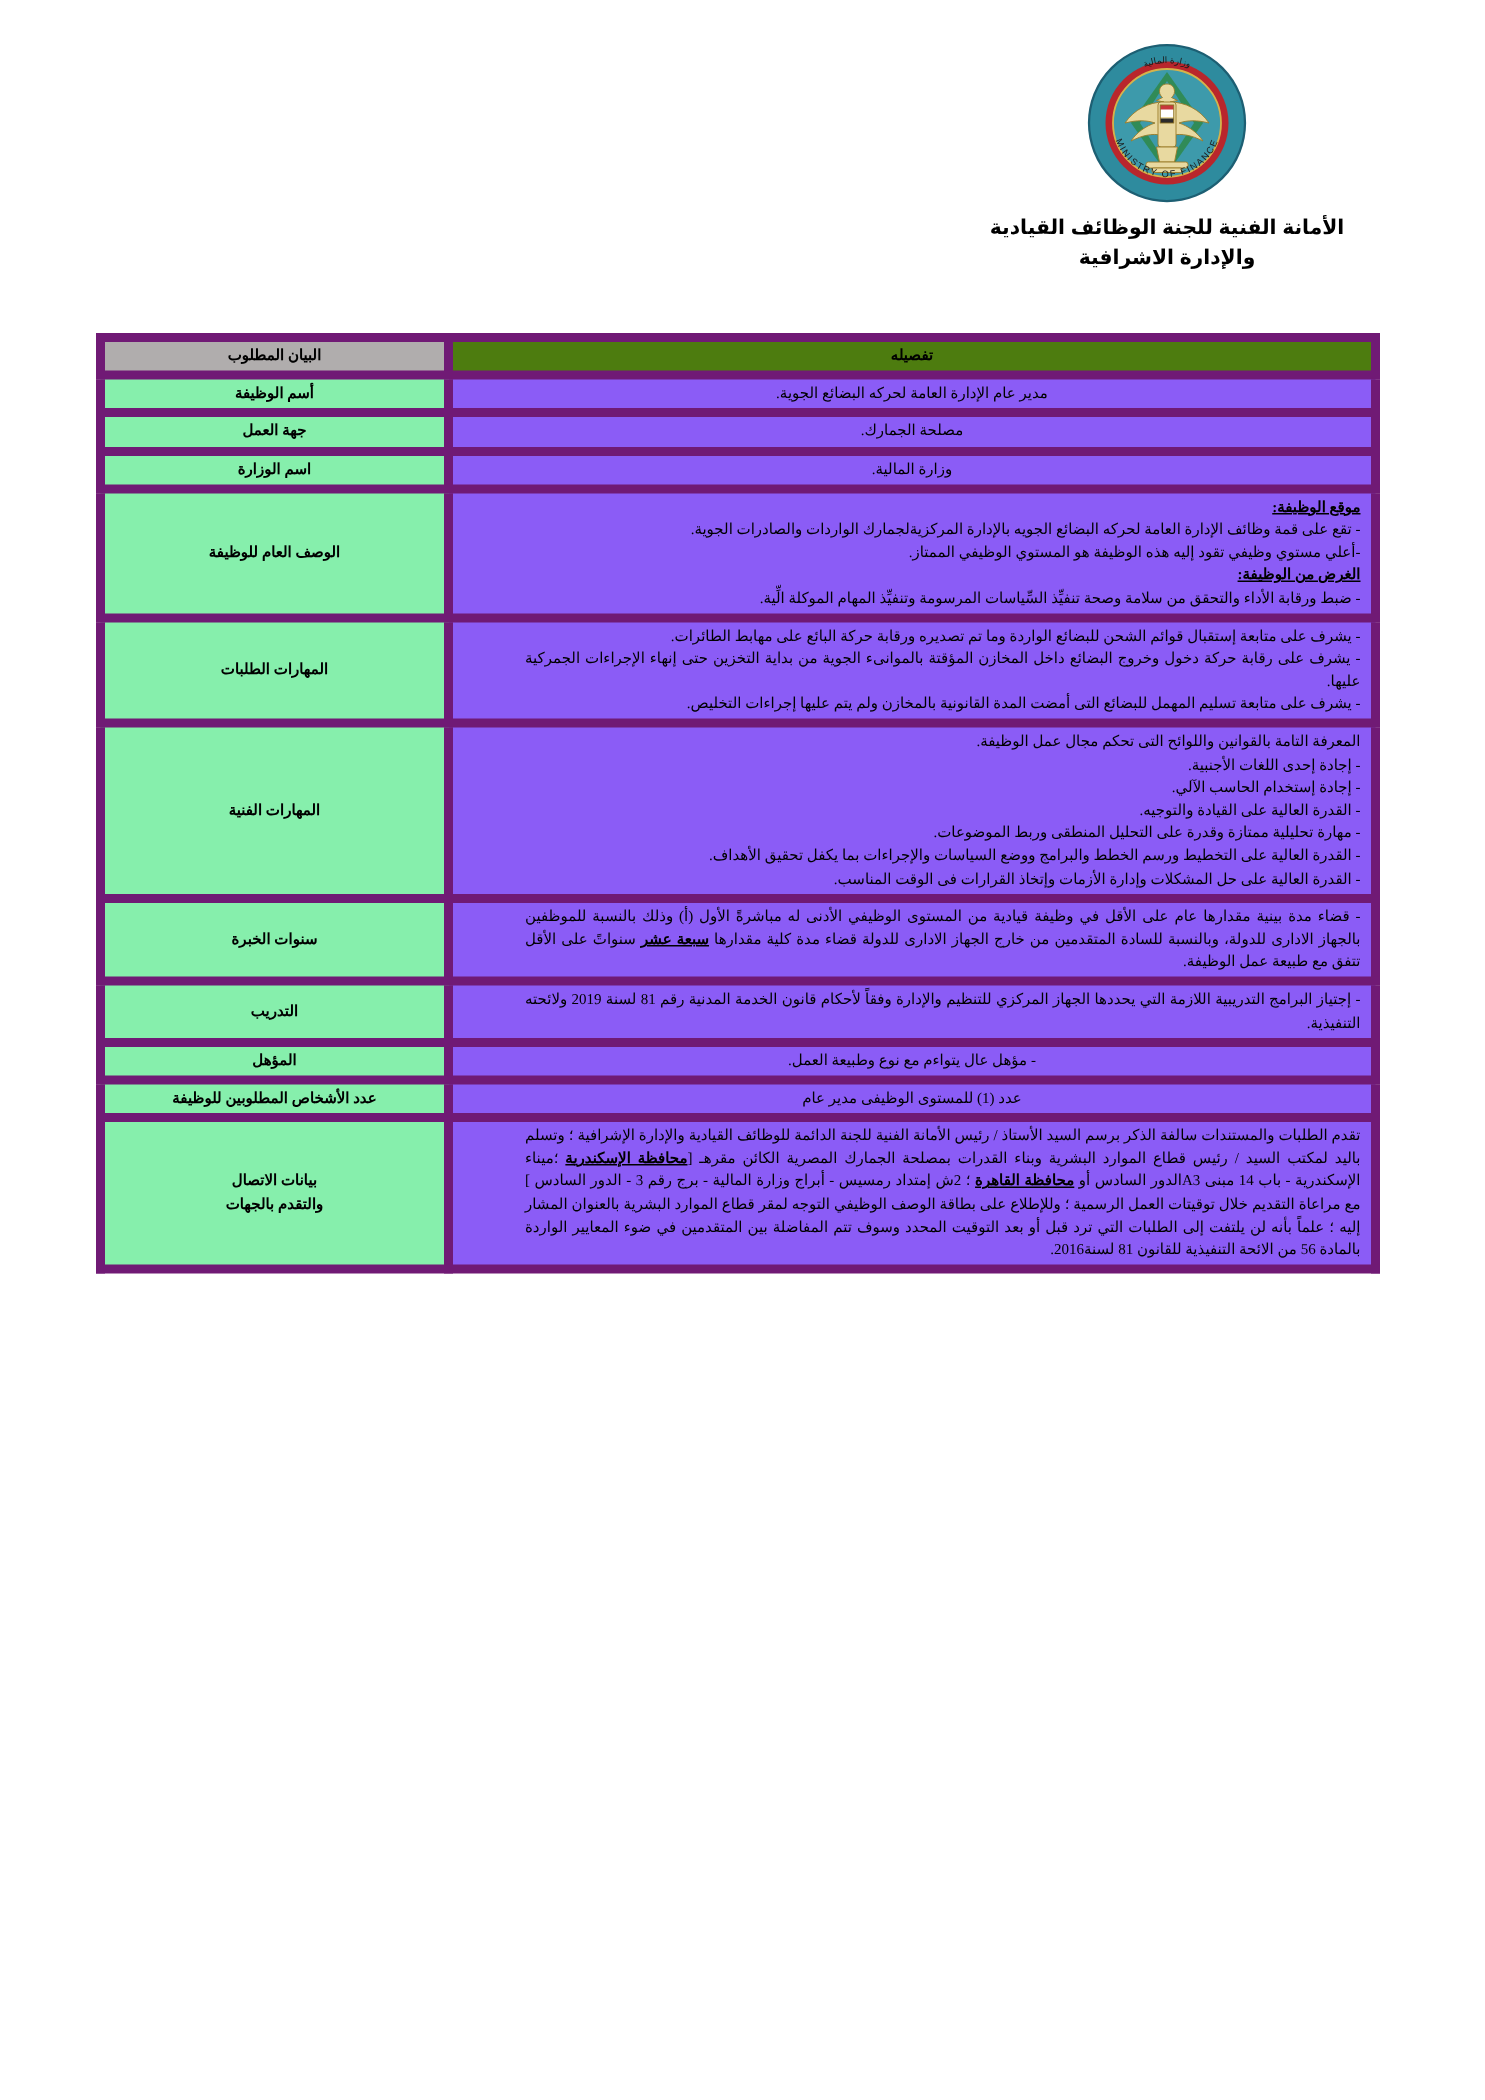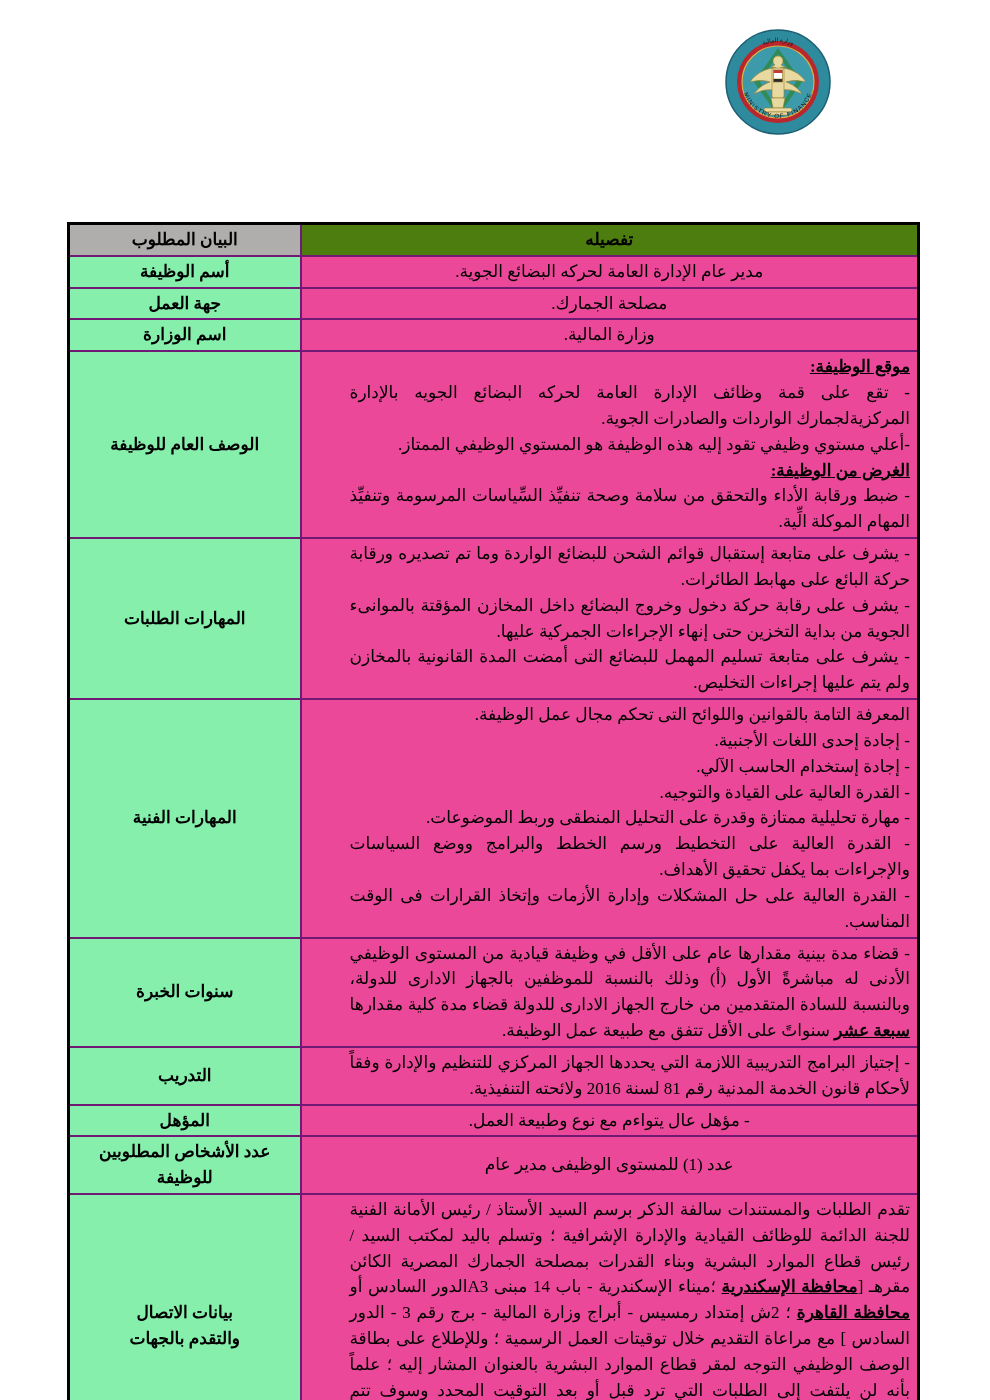--- a/index.html
+++ b/index.html
@@ -56,24 +56,24 @@
     width: 850px;
   }
   table.doc {
     width: 850px;
     border-collapse: collapse;
     table-layout: fixed;
     direction: rtl;
     border: 3px solid #000;
   }
   table.doc td, table.doc th {
-    border: 2px solid #701a75;
+    border: 6px solid #701a75;
     vertical-align: middle;
     padding: 2px 7px;
-    font-size: 17px;
+    font-size: 10px;
     line-height: 1.52;
   }
   col.c-label { width: 232px; }
   col.c-detail { width: 618px; }
 
   .cell-label {
     background: #86efac;
     text-align: center;
     font-family: "Liberation Serif", "DejaVu Serif", serif;
     font-weight: bold;
@@ -88,21 +88,21 @@
     padding: 12px 6px;
   }
   .cell-head-detail {
     background: #4d7c0f;
     text-align: center;
     font-weight: bold;
     font-size: 15px;
     padding: 12px 6px;
   }
   .cell-detail {
-    background: #ec4899;
+    background: #8b5cf6;
     text-align: right;
     padding: 3px 8px;
   }
   .cell-detail.center-line { text-align: center; }
   .cell-detail.just { text-align: justify; text-align-last: right; padding-left: 48px; }
 
   .ln { display: block; margin: 0; padding: 0; }
   .ub { text-decoration: underline; font-weight: bold; }
 
   .sub-head {
@@ -164,20 +164,24 @@
         <text font-family="Liberation Sans, sans-serif" font-size="6" fill="#1a1a1a" letter-spacing="0.4">
           <textPath href="#arcTop" startOffset="50%" text-anchor="middle">وزارة المالية</textPath>
         </text>
 
         <text font-family="Liberation Sans, sans-serif" font-size="6.2" fill="#1a1a1a" letter-spacing="1.1">
           <textPath href="#arcBot" startOffset="50%" text-anchor="middle">MINISTRY OF FINANCE</textPath>
         </text>
       </svg>
     </div>
 
+    <div class="header-title">
+      <span class="l1">الأمانة الفنية للجنة الوظائف القيادية</span>
+      <span class="l2">والإدارة الاشرافية</span>
+    </div>
   </div>
 
   <div class="tbl-wrap">
     <table class="doc">
       <colgroup>
         <col class="c-detail">
         <col class="c-label">
       </colgroup>
       <thead>
         <tr>
@@ -235,21 +239,21 @@
             <td class="cell-label">المهارات الفنية</td>
           </tr>
           <tr>
             <td class="cell-detail just">
               <span class="ln"><span>- قضاء مدة بينية مقدارها عام على الأقل في وظيفة قيادية من المستوى الوظيفي الأدنى له مباشرةً الأول (أ) وذلك بالنسبة للموظفين بالجهاز الادارى للدولة، وبالنسبة للسادة المتقدمين من خارج الجهاز الادارى للدولة قضاء مدة كلية مقدارها </span><span class="ub">سبعة عشر</span><span> سنواتً على الأقل تتفق مع طبيعة عمل الوظيفة.</span></span>
             </td>
             <td class="cell-label">سنوات الخبرة</td>
           </tr>
           <tr>
             <td class="cell-detail just">
-              <span class="ln">- إجتياز البرامج التدريبية اللازمة التي يحددها الجهاز المركزي للتنظيم والإدارة وفقاً لأحكام قانون الخدمة المدنية رقم 81 لسنة 2016 ولائحته التنفيذية.</span>
+              <span class="ln">- إجتياز البرامج التدريبية اللازمة التي يحددها الجهاز المركزي للتنظيم والإدارة وفقاً لأحكام قانون الخدمة المدنية رقم 81 لسنة 2019 ولائحته التنفيذية.</span>
             </td>
             <td class="cell-label">التدريب</td>
           </tr>
           <tr>
             <td class="cell-detail center-line">
               <span class="ln">- مؤهل عال يتواءم مع نوع وطبيعة العمل.</span>
             </td>
             <td class="cell-label">المؤهل</td>
           </tr>
           <tr>

